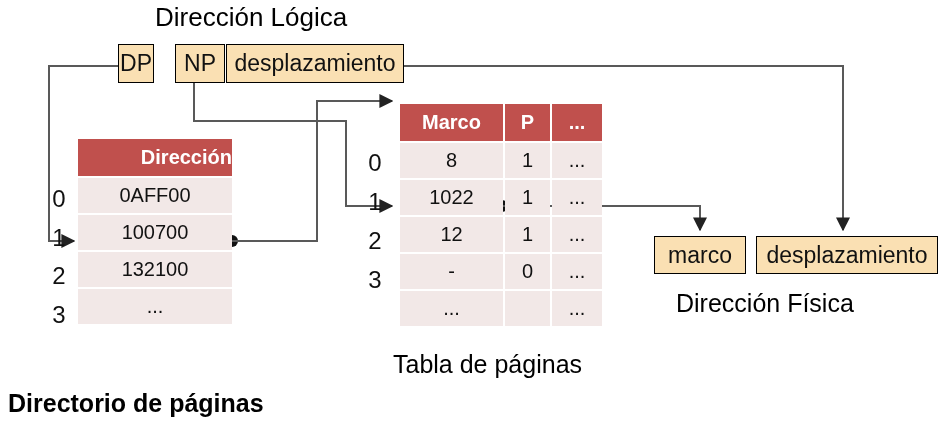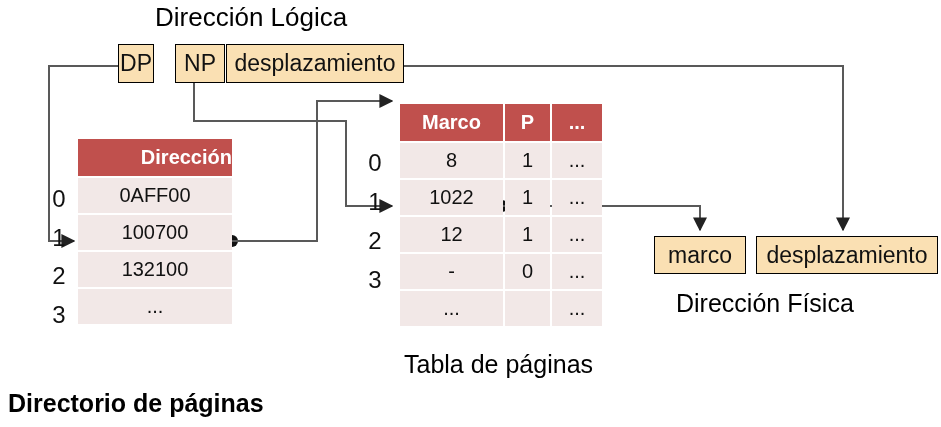--- a/index.html
+++ b/index.html
@@ -37,21 +37,21 @@
   
   .caption {
     position: absolute;
     color: #000000;
     font-size: 25px;
     line-height: 1;
     white-space: nowrap;
   }
   #caption-logica  { left: 155px; top: 4px;   font-size: 26px; }
   #caption-fisica  { left: 676px; top: 283px; font-size: 25px; margin-top: 8px; }
-  #caption-tabla   { left: 393px; top: 352px; font-size: 25px; margin-left: 11px; }
+  #caption-tabla   { left: 393px; top: 352px; font-size: 25px; }
   #caption-dir     { left: 8px;   top: 391px; font-size: 25px; font-weight: bold; }
 
   
   .tanbox {
     position: absolute;
     background: #fae0b3;
     border: 1px solid #000000;
     box-sizing: border-box;
     display: flex;
     align-items: center;

